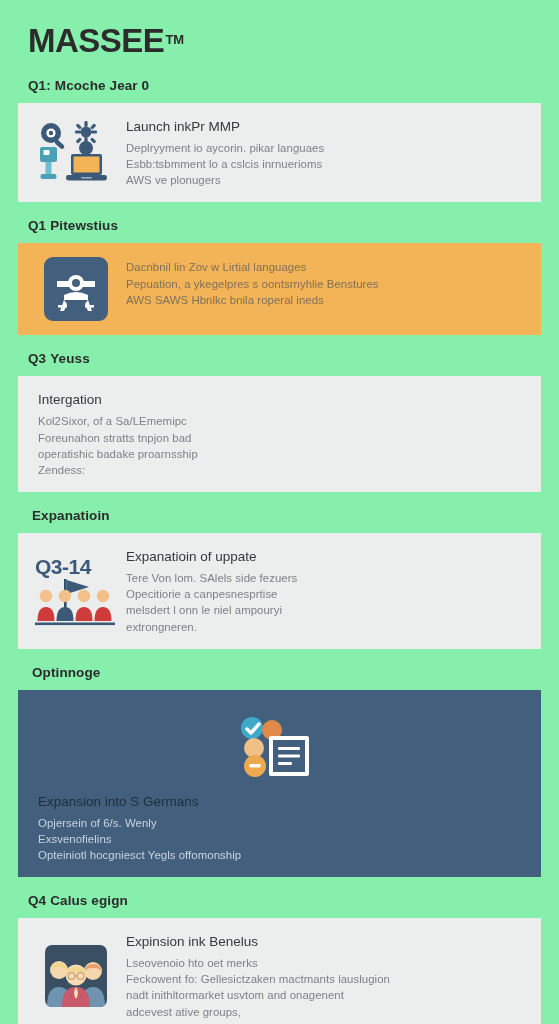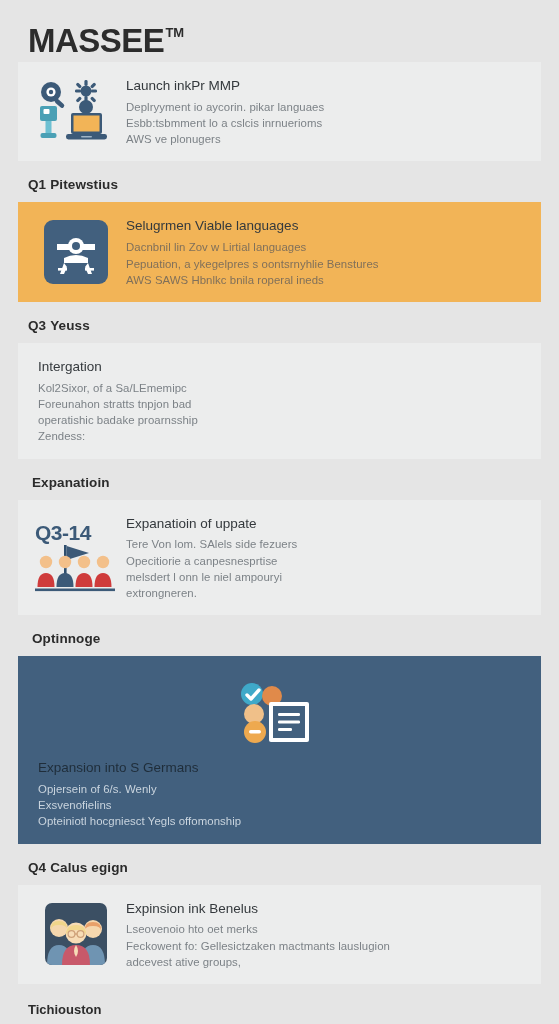--- a/index.html
+++ b/index.html
@@ -9,21 +9,21 @@
     height: 1024px;
     background: #ffffff;
     font-family: "Liberation Sans", sans-serif;
     overflow: hidden;
   }
 
   .page {
     position: relative;
     width: 559px;
     height: 1024px;
-    background: #e5e5e5;
+    background: #86efac;
     padding: 0 18px;
   }
 
   
   .brand {
     padding-top: 24px;
     padding-left: 10px;
     display: flex;
     align-items: flex-start;
     height: 62px;
@@ -33,21 +33,21 @@
     font-weight: 700;
     letter-spacing: -0.5px;
     color: #2c2c2c;
     line-height: 1;
   }
   .brand-tm {
     font-size: 13px;
     font-weight: 700;
     color: #2c2c2c;
     line-height: 1;
-    margin-top: 2px;
+    margin-top: 9px;
     margin-left: 1px;
   }
 
   
   .section-head {
     font-size: 13.5px;
     font-weight: 700;
     color: #2b2b2b;
     padding-left: 10px;
     margin-top: 16px;
@@ -144,20 +144,23 @@
 </head>
 <body>
 
 <div class="page">
 
   <div class="brand">
     <span class="brand-word">MASSEE</span>
     <span class="brand-tm">TM</span>
   </div>
 
+  <div class="section-head">
+    <span class="q">Q1:</span><span>Mcoche Jear 0</span>
+  </div>
 
   <div class="card grey">
     <div class="card-media">
       <svg width="84" height="66" viewBox="0 0 84 66">
 
         <circle cx="17" cy="13" r="10" fill="#3c5a78"></circle>
         <circle cx="17" cy="13" r="4.6" fill="#ffffff"></circle>
         <circle cx="17" cy="13" r="2.2" fill="#3c5a78"></circle>
         <rect x="23" y="19" width="11" height="4.6" rx="2.2" fill="#3c5a78" transform="rotate(42 23 19)"></rect>
 
@@ -210,21 +213,20 @@
 
         <path d="M20 38 q12 -6 24 0 v5 h-24 z" fill="#ffffff"></path>
 
         <path d="M20 43 l-4 11 h4 l3 -7 z" fill="#ffffff"></path>
         <path d="M44 43 l4 11 h-4 l-3 -7 z" fill="#ffffff"></path>
         <rect x="14" y="48" width="9" height="2.6" fill="#ffffff"></rect>
         <rect x="41" y="48" width="9" height="2.6" fill="#ffffff"></rect>
       </svg>
     </div>
     <div class="card-body">
-      <div class="card-title">Selugrmen Viable languages</div>
       <div class="card-line">Dacnbnil lin Zov w Lirtial languages</div>
       <div class="card-line">Pepuation, a ykegelpres s oontsrnyhlie Benstures</div>
       <div class="card-line">AWS SAWS Hbnlkc bnila roperal ineds</div>
     </div>
   </div>
 
   <div class="section-head">
     <span class="q">Q3</span><span>Yeuss</span>
   </div>
 
@@ -331,19 +333,20 @@
           <line x1="29.9" y1="31" x2="32.1" y2="31" stroke="#cfa27a" stroke-width="1.3"></line>
           <path d="M17 62 q0 -20 14 -20 q14 0 14 20 z" fill="#c8596a"></path>
           <path d="M31 42 q-4 6 0 12 q4 -6 0 -12z" fill="#f7dcb6"></path>
         </g>
       </svg>
     </div>
     <div class="card-body">
       <div class="card-title">Expinsion ink Benelus</div>
       <div class="card-line">Lseovenoio hto oet merks</div>
       <div class="card-line">Feckowent fo: Gellesictzaken mactmants lauslugion</div>
+      <div class="card-line">nadt inithltormarket usvtom and onagenent</div>
       <div class="card-line">adcevest ative groups,</div>
     </div>
   </div>
 
   <div class="foot-note">Tichiouston</div>
 
 </div>
 
 </body></html>

